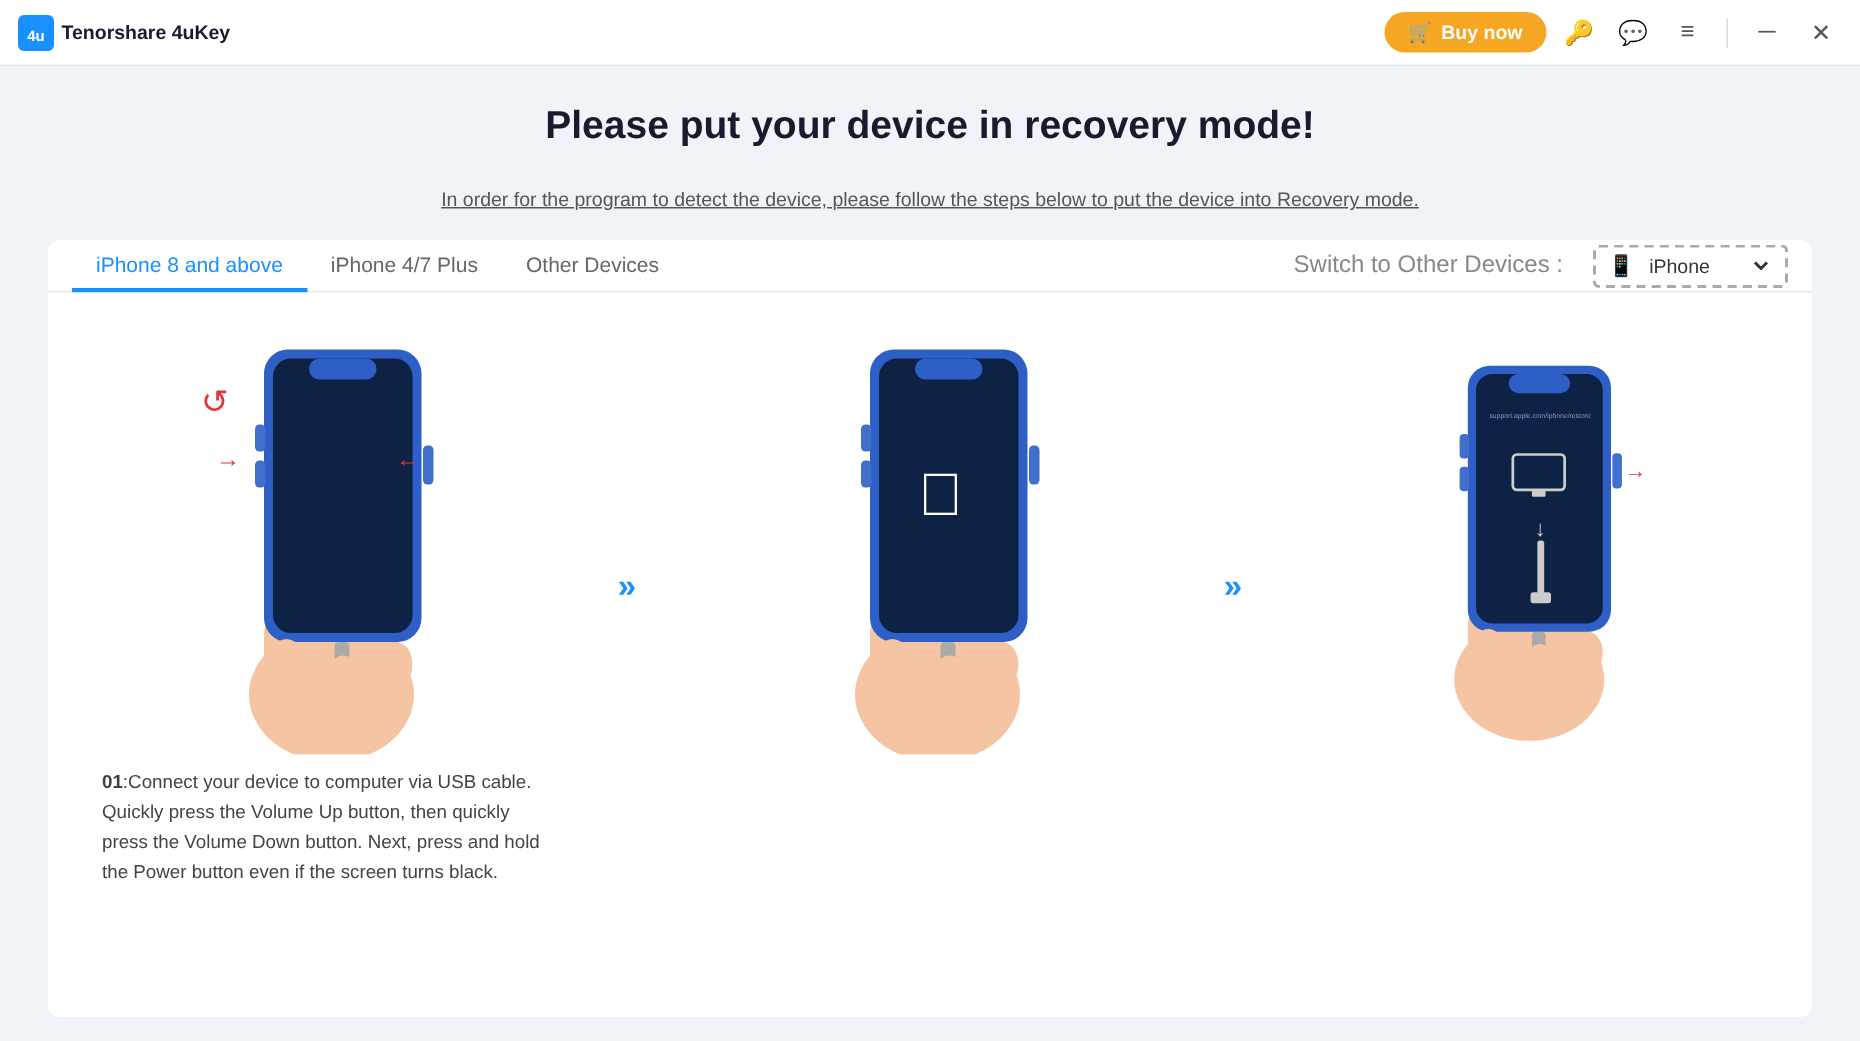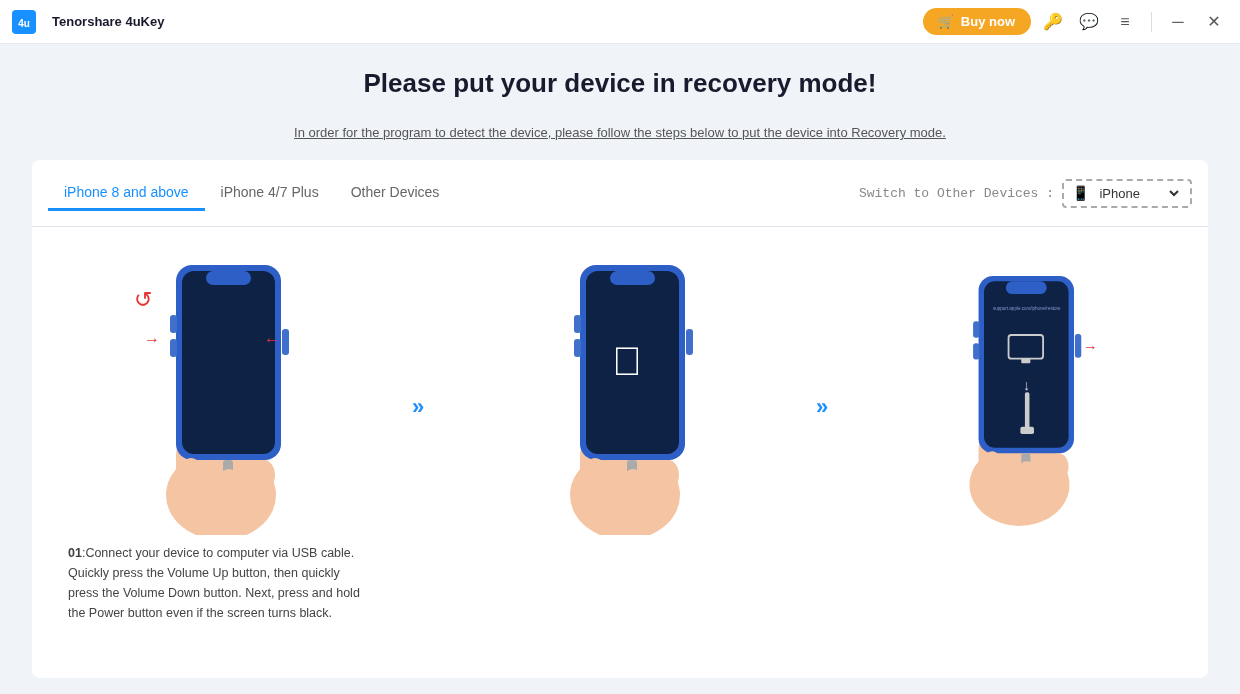--- a/index.html
+++ b/index.html
@@ -19,21 +19,21 @@
       align-items: center;
       justify-content: space-between;
       background: #fff;
       padding: 0 12px;
       height: 44px;
       border-bottom: 1px solid #e5e9ef;
     }
     .title-bar-left {
       display: flex;
       align-items: center;
-      gap: 16px;
+      gap: 5px;
     }
     .app-logo {
       width: 24px;
       height: 24px;
     }
     .app-name {
       font-size: 13px;
       font-weight: 600;
       color: #1a1a2e;
     }
@@ -107,24 +107,23 @@
       border-bottom: 3px solid transparent;
       margin-bottom: -1px;
     }
     .tab.active {
       color: #1890ff;
       border-bottom: 3px solid #1890ff;
       font-weight: 500;
     }
     .tab-spacer { flex: 1; }
     .switch-label {
-      font-size: 13px;
+      font-size: 16px;
       color: #888;
-      margin-right: 8px;
-      font-family: Liberation Mono, monospace;
+      margin-right: 20px;
     }
     .device-select {
       display: flex;
       align-items: center;
       border: 2px dashed #aaa;
       border-radius: 4px;
       padding: 4px 8px;
       font-size: 13px;
       cursor: pointer;
       gap: 6px;
@@ -198,21 +197,21 @@
     <div style="width:1px;height:20px;background:#ddd;margin:0 4px;"></div>
     <div class="win-btn">─</div>
     <div class="win-btn">✕</div>
   </div>
 </div>
 
 <div class="main">
   <h1 class="page-title">Please put your device in recovery mode!</h1>
   <p class="page-subtitle">In order for the program to detect the device, please follow the steps below to put the device into Recovery mode.</p>
 
-  <div style="display:flex;align-items:center;border-bottom:1px solid #dde3ea;background:#fff;padding:16px 16px;border-radius:8px 8px 0 0;">
+  <div style="display:flex;align-items:center;border-bottom:1px solid #dde3ea;background:#fff;padding:0 16px;border-radius:8px 8px 0 0;">
     <div class="tab active">iPhone 8 and above</div>
     <div class="tab">iPhone 4/7 Plus</div>
     <div class="tab">Other Devices</div>
     <div class="tab-spacer"></div>
     <span class="switch-label">Switch to Other Devices :</span>
     <div class="device-select">
       <span style="font-size:14px;">📱</span>
       <select>
         <option>iPhone</option>
         <option>iPad</option>

